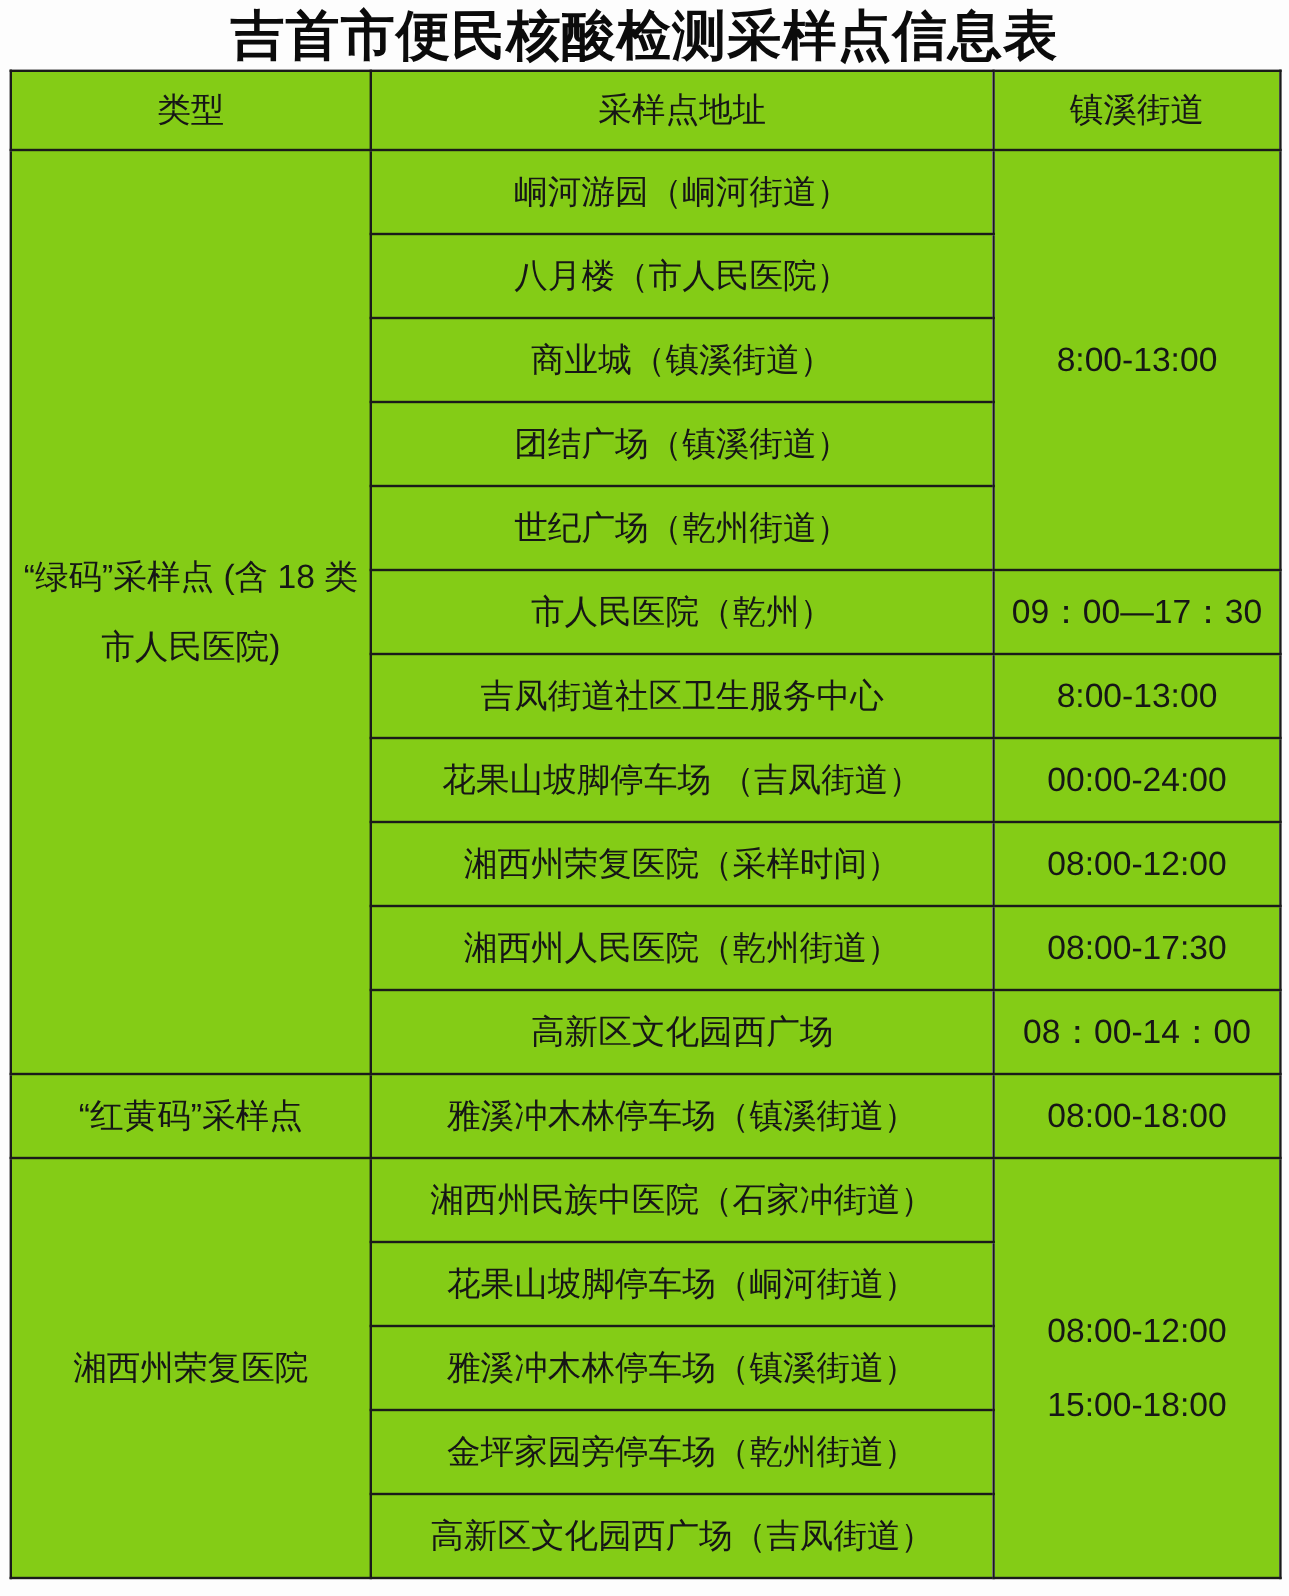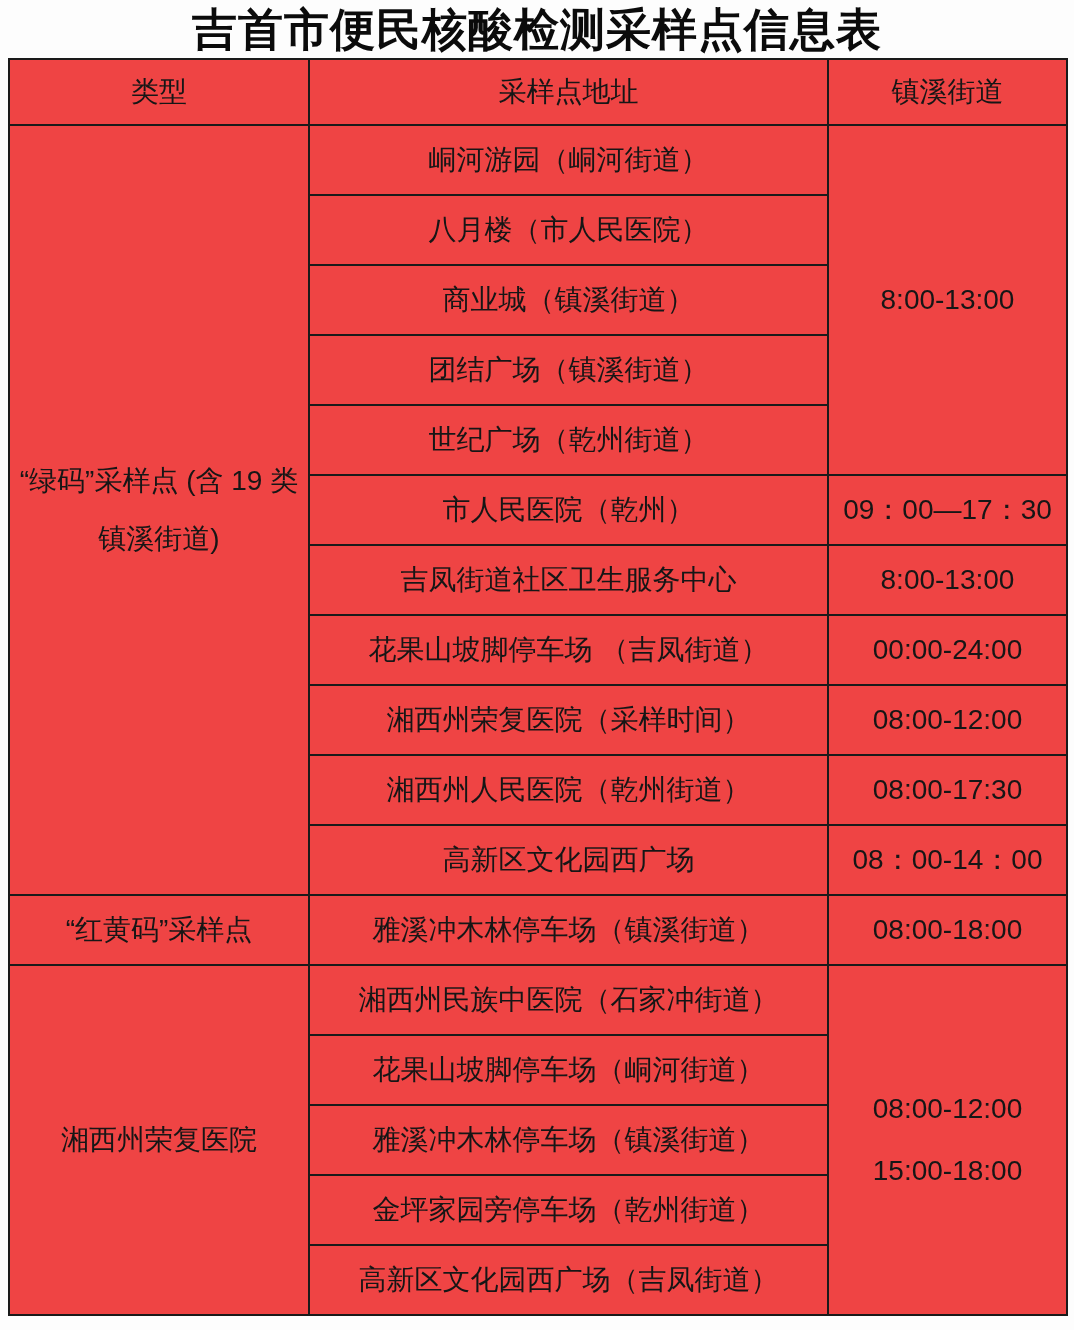--- a/index.html
+++ b/index.html
@@ -35,21 +35,21 @@
   col.c-time    { width: 239px; }
   .info-table th,
   .info-table td {
     border: 2.5px solid #1a1a1a;
     text-align: center;
     vertical-align: middle;
     font-size: 28px;
     font-weight: normal;
     color: #161616;
     padding: 0 4px;
-    background: #ef4444;
+    background: #84cc16;
     overflow: hidden;
     white-space: nowrap;
   }
   .header-row { height: 66px; }
   .data-row   { height: 70px; }
   .multiline div { line-height: 2.07; white-space: nowrap; }
   .time-multiline div { line-height: 2.2; white-space: nowrap; }
 </style>
 </head>
 <body>
@@ -66,22 +66,22 @@
     <tr class="header-row">
       <th>类型</th>
       <th>采样点地址</th>
       <th>镇溪街道</th>
     </tr>
   </thead>
   <tbody>
 
     <tr class="data-row">
       <td rowspan="11" class="multiline">
-        <div>“绿码”采样点 (含 19 类</div>
-        <div>镇溪街道)</div>
+        <div>“绿码”采样点 (含 18 类</div>
+        <div>市人民医院)</div>
       </td>
       <td>峒河游园（峒河街道）</td>
       <td rowspan="5">8:00-13:00</td>
     </tr>
     <tr class="data-row">
       <td>八月楼（市人民医院）</td>
     </tr>
     <tr class="data-row">
       <td>商业城（镇溪街道）</td>
     </tr>

